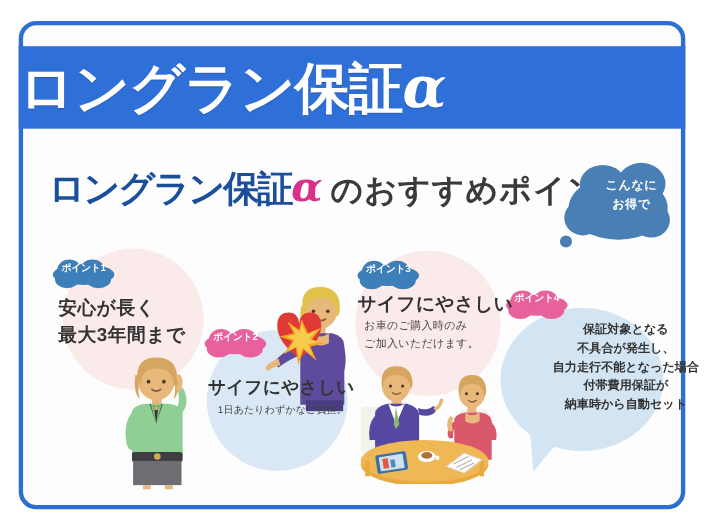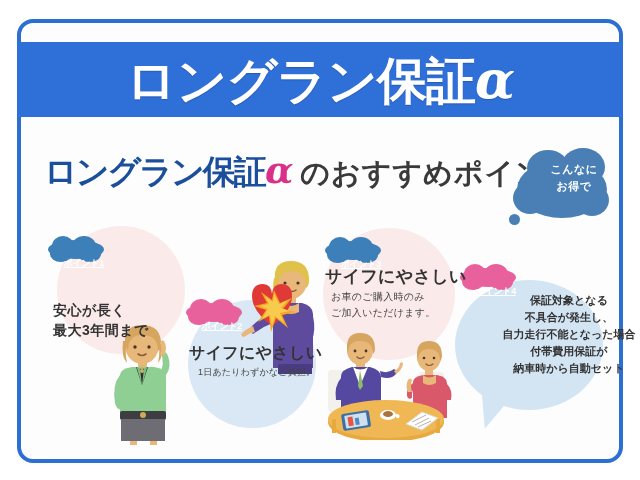--- a/index.html
+++ b/index.html
@@ -38,21 +38,20 @@
   .title-band {
     position: absolute;
     left: 17px;
     top: 42px;
     width: 606px;
     height: 75px;
     background: #2f6fd8;
     box-sizing: border-box;
     display: flex;
     align-items: center;
-    justify-content: center;
     overflow: hidden;
   }
   .title-text {
     color: #ffffff;
     font-size: 50px;
     font-weight: bold;
     letter-spacing: -1px;
     line-height: 1;
     white-space: nowrap;
     text-shadow: 0 1px 1px rgba(0,0,0,0.18);
@@ -171,29 +170,28 @@
   }
   .badge .blobpart { position: absolute; border-radius: 50%; }
   .badge .b1 { left: 0px;  top: 4px;  width: 56px; height: 19px; }
   .badge .b2 { left: 4px;  top: 0px;  width: 22px; height: 20px; }
   .badge .b3 { left: 24px; top: 0px;  width: 24px; height: 21px; }
   .badge .b4 { left: 2px;  top: 10px; width: 22px; height: 16px; }
   .badge .b5 { left: 30px; top: 10px; width: 23px; height: 16px; }
   .badge .badge-label {
     position: absolute;
     left: 0;
-    top: 20px;
+    top: 0;
     width: 56px;
-    text-align: right;
+    text-align: center;
     color: #ffffff;
     font-size: 9px;
     font-weight: bold;
     letter-spacing: -0.3px;
     line-height: 14px;
-    text-decoration: underline;
   }
   .badge-blue .blobpart { background: #3d7fb8; }
   .badge-pink .blobpart { background: #e8619c; }
 
   .badge-p1 { left: 48px;  top: 236px; }
   .badge-p2 { left: 186px; top: 299px; }
   .badge-p3 { left: 325px; top: 237px; }
   .badge-p4 { left: 460px; top: 264px; }
 
   
@@ -204,21 +202,21 @@
     line-height: 1.45;
     white-space: nowrap;
   }
   .pt-sub {
     position: absolute;
     color: #444444;
     line-height: 1.5;
     white-space: nowrap;
   }
 
-  .p1-text { left: 53px; top: 268px; font-size: 14px; letter-spacing: 0.5px; margin-top: 32px; }
+  .p1-text { left: 53px; top: 268px; font-size: 17px; letter-spacing: 0.5px; }
   .p2-text { left: 189px; top: 341px; font-size: 16px; letter-spacing: 0.3px; }
   .p2-sub  { left: 198px; top: 366px; font-size: 9px; letter-spacing: 0.2px; }
   .p3-text { left: 325px; top: 265px; font-size: 17px; letter-spacing: 0.3px; }
   .p3-sub  { left: 331px; top: 289px; font-size: 10px; letter-spacing: 0.3px; line-height: 1.6; }
   .p4-text {
     position: absolute;
     left: 458px; top: 292px;
     width: 148px;
     text-align: center;
     color: #333333;

